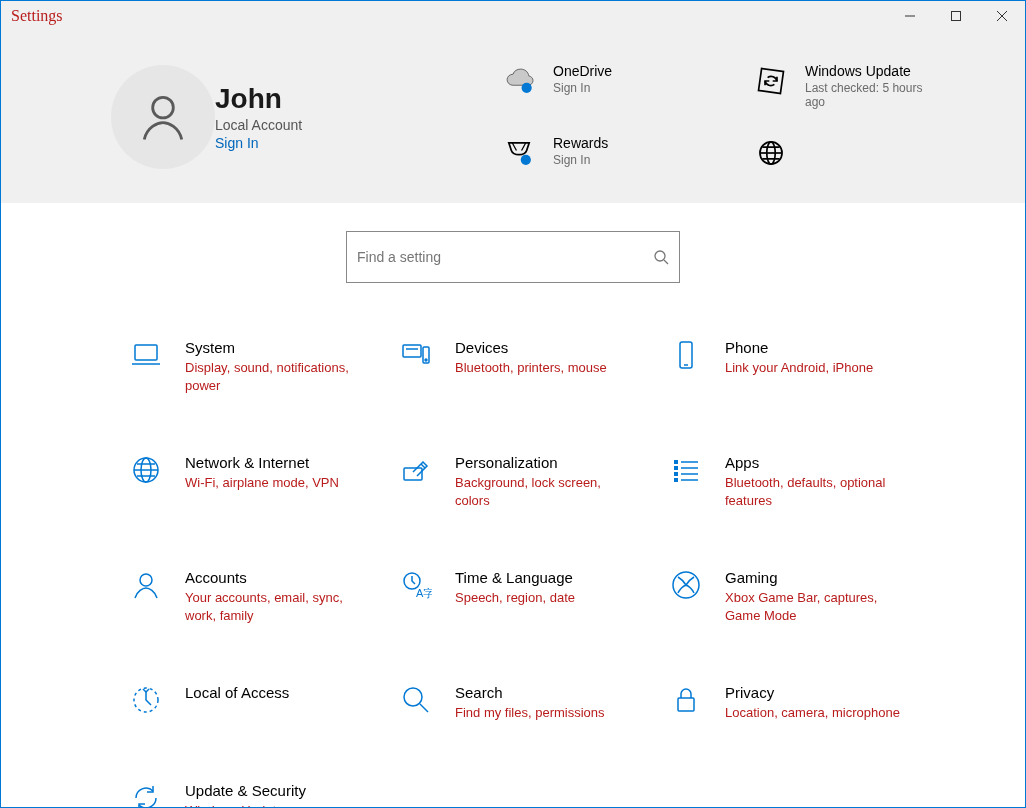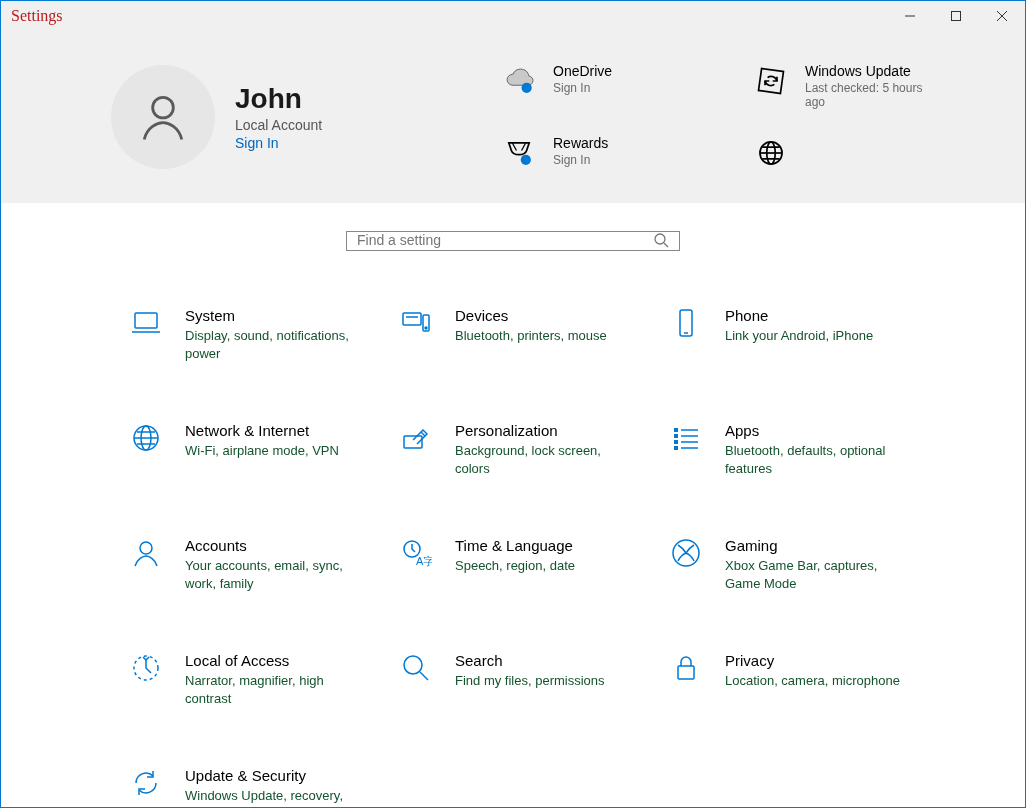--- a/index.html
+++ b/index.html
@@ -36,21 +36,21 @@
   }
   .win-btn svg { stroke: #333; }
   
   .hero {
     background: #f0f0f0;
     height: 172px;
     display: flex;
     align-items: center;
     padding: 0 40px 0 110px;
   }
-  .profile { display: flex; align-items: center; gap: 20px; min-width: 360px; }
+  .profile { display: flex; align-items: center; min-width: 360px; }
   .avatar-circle {
     width: 104px; height: 104px; border-radius: 50%;
     background: #e6e6e6;
     display:flex; align-items:center; justify-content:center;
   }
   .avatar-circle svg { fill: none; stroke: #5a5a5a; stroke-width: 3; }
   .profile-text .name { font-size: 28px; font-weight: 600; }
   .profile-text .acct { font-size: 14px; color: #555; margin-top: 2px; }
   .profile-text .signin { font-size: 14px; color: #0066bb; margin-top: 2px; cursor: pointer; }
   .hero-cards {
@@ -65,44 +65,44 @@
   .hero-card .ic { width: 36px; height: 36px; display:flex; align-items:center; justify-content:center; flex-shrink:0; }
   .hero-card .ic svg { width: 34px; height: 34px; }
   .hero-card .hc-title { font-size: 14px; font-weight: 400; color:#000; }
   .hero-card .hc-sub { font-size: 12px; color: #6b6b6b; margin-top: 2px; max-width: 130px; }
   
   .search-wrap {
     display:flex; justify-content:center; padding: 28px 0 10px;
     background:#fff;
   }
   .search-box {
-    width: 334px; height: 20px;
+    width: 334px; height: 52px;
     border: 1px solid #888;
-    display:flex; align-items:flex-start;
+    display:flex; align-items:center;
     padding: 0 10px;
   }
   .search-box input {
     flex:1; border:none; outline:none; font-size: 14px;
     background: transparent; color:#000;
   }
   .search-box input::placeholder { color:#767676; }
   .search-box .sicon { width:16px; height:16px; color:#767676; }
   
   .cats {
     padding: 46px 60px 20px 128px;
     display: grid;
     grid-template-columns: repeat(3, 270px);
     column-gap: 0px;
     row-gap: 60px;
   }
   .cat { display:flex; gap: 22px; cursor:pointer; width: 260px; }
   .cat .cic { width: 34px; height: 34px; flex-shrink:0; display:flex; align-items:flex-start; justify-content:center; }
   .cat .cic svg { width: 32px; height: 32px; stroke:#0078d4; fill:none; stroke-width:1.5; }
   .cat .ct { font-size: 15px; color:#000; }
-  .cat .cs { font-size: 13px; color: #14532d; margin-top: 3px; line-height: 1.35; max-width: 180px; }
+  .cat .cs { font-size: 13px; color: #b91c1c; margin-top: 3px; line-height: 1.35; max-width: 180px; }
 </style>
 </head>
 <body>
 
 <div class="titlebar">
   <span class="title">Settings</span>
   <div class="win-controls">
     <div class="win-btn">
       <svg width="10" height="10" viewBox="0 0 10 10">
           <line x1="0" y1="5" x2="10" y2="5" stroke-width="1"></line>
@@ -344,21 +344,20 @@
   <div class="cat">
     <div class="cic">
       <svg viewBox="0 0 32 32" stroke-dasharray="3 3">
           <circle cx="16" cy="16" r="12"></circle>
           <path d="M16 8v8l5 5" stroke-dasharray="0"></path>
           <path d="M13 5l3 3 3-3" stroke-dasharray="0"></path>
         </svg>
     </div>
     <div>
       <div class="ct">Local of Access</div>
-      <div class="cs">Narrator, magnifier, high contrast</div>
     </div>
   </div>
 
   <div class="cat">
     <div class="cic">
       <svg viewBox="0 0 32 32">
           <circle cx="13" cy="13" r="9"></circle>
           <line x1="20" y1="20" x2="28" y2="28"></line>
         </svg>
     </div>

